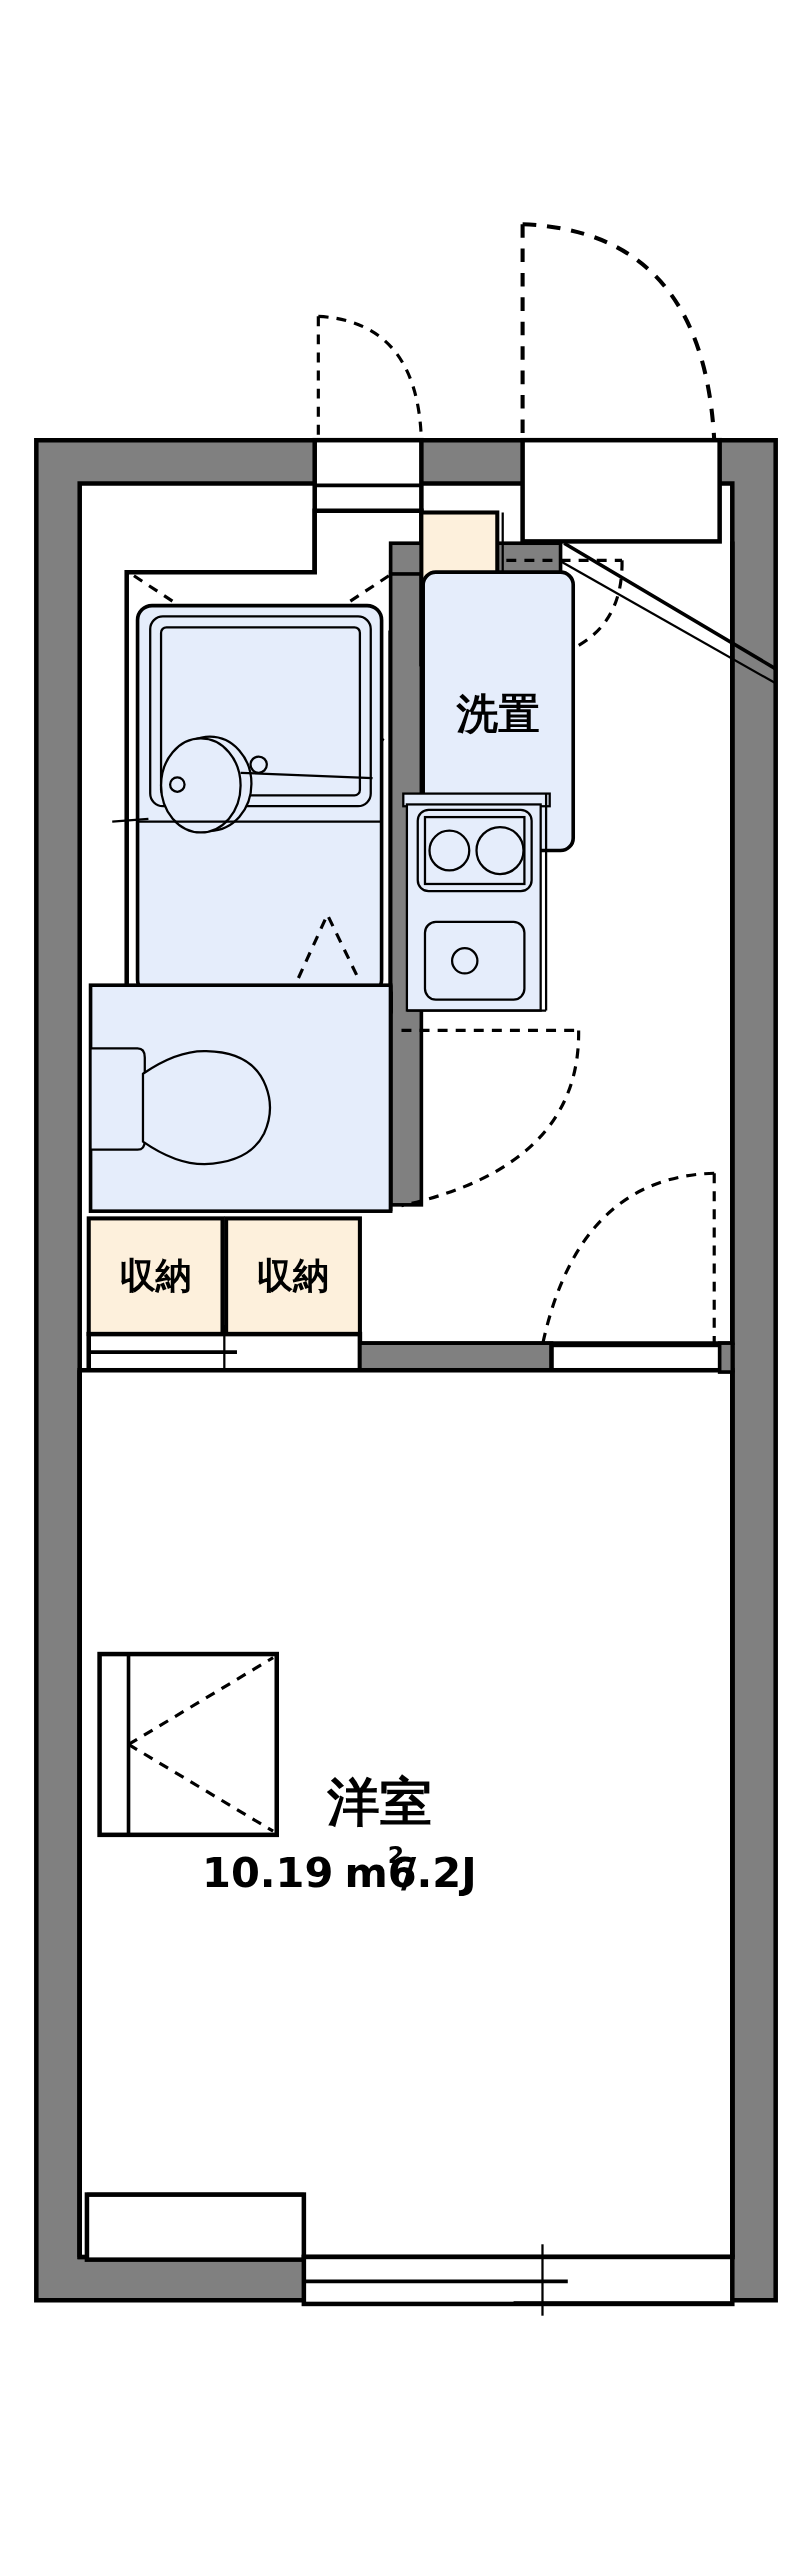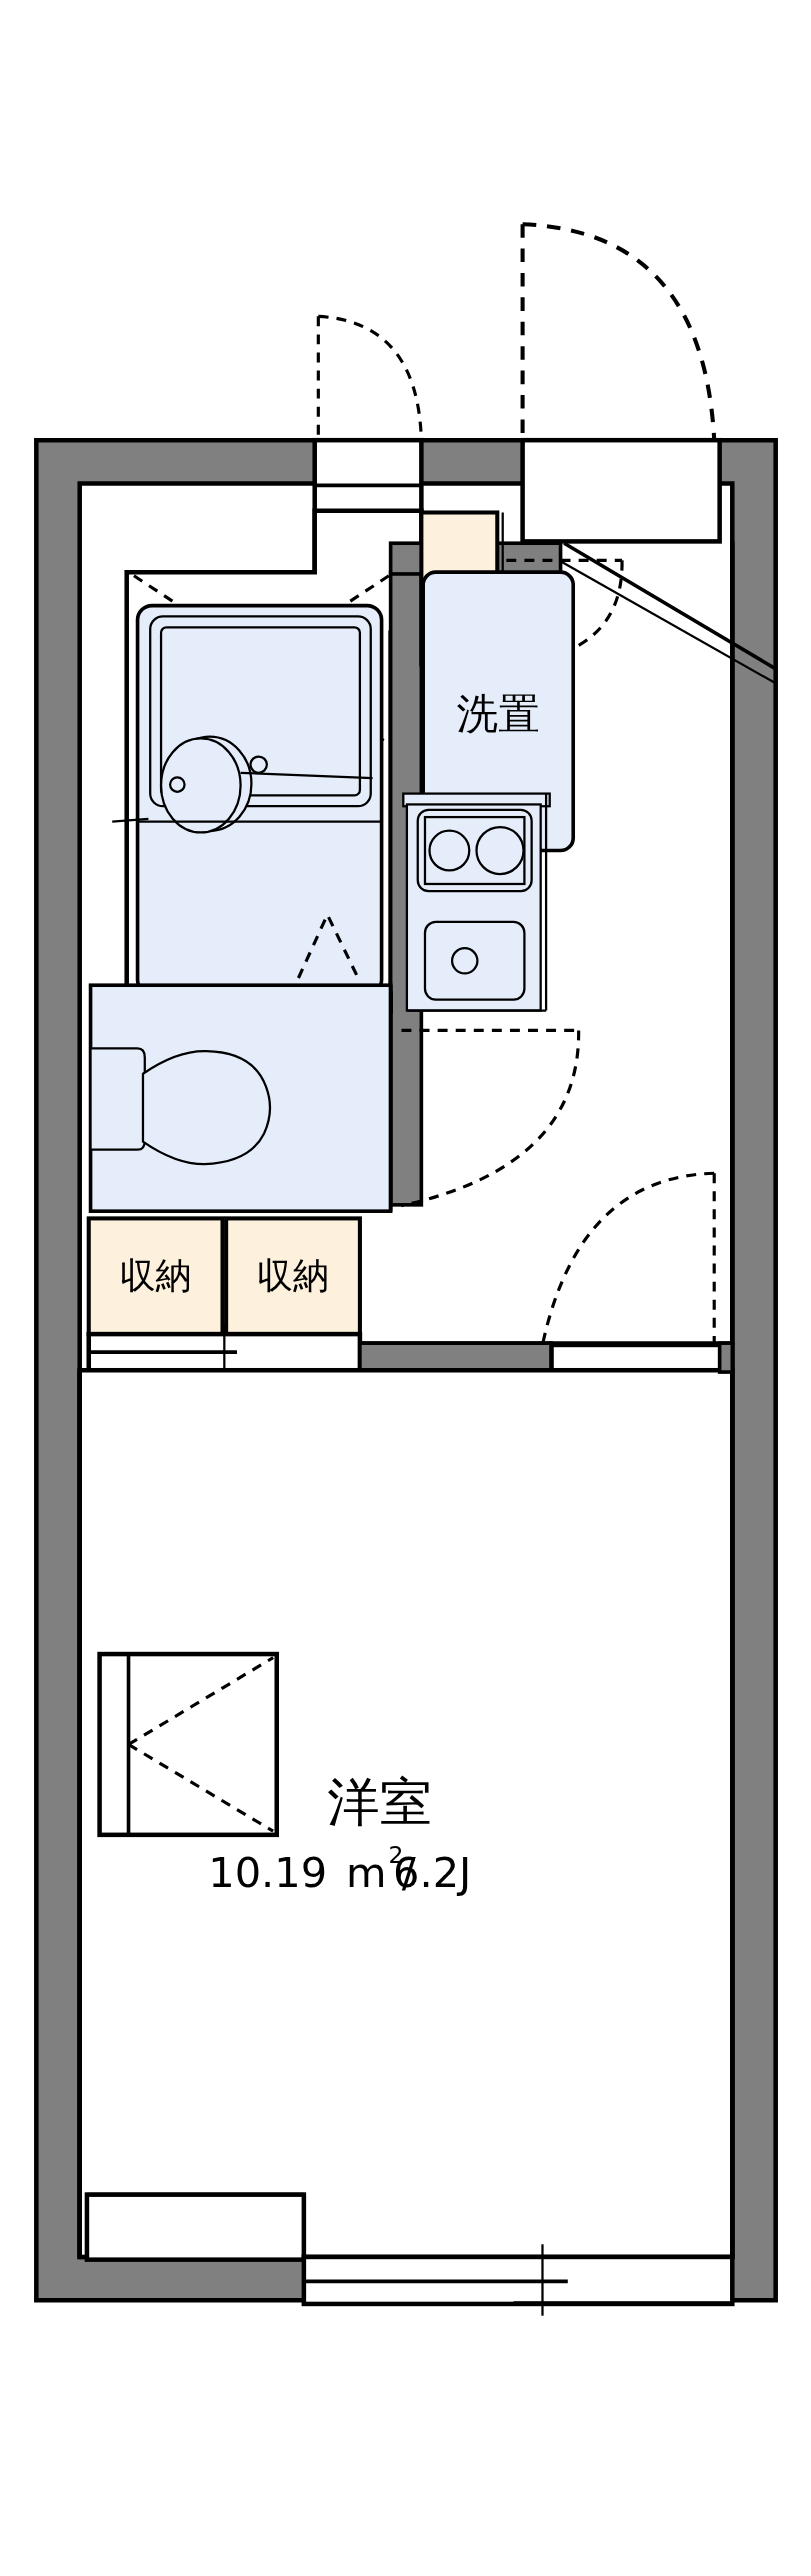--- a/index.html
+++ b/index.html
@@ -12,20 +12,21 @@
     width: 812px;
     height: 2576px;
     font-family: "DejaVu Sans", "Liberation Sans", sans-serif;
     overflow: hidden;
   }
   #floorplan-root {
     position: relative;
     width: 812px;
     height: 2576px;
     background: #ffffff;
+    font-weight: bold;
   }
   svg#plan-svg {
     display: block;
     width: 812px;
     height: 2576px;
   }
   .wall-thick { fill: #808080; stroke: #000000; stroke-width: 5; }
   .wall-inner { fill: #808080; stroke: #000000; stroke-width: 4; }
   .room-white { fill: #ffffff; stroke: #000000; stroke-width: 5; }
   .fix-blue { fill: #e5edfb; stroke: #000000; stroke-width: 4; }

